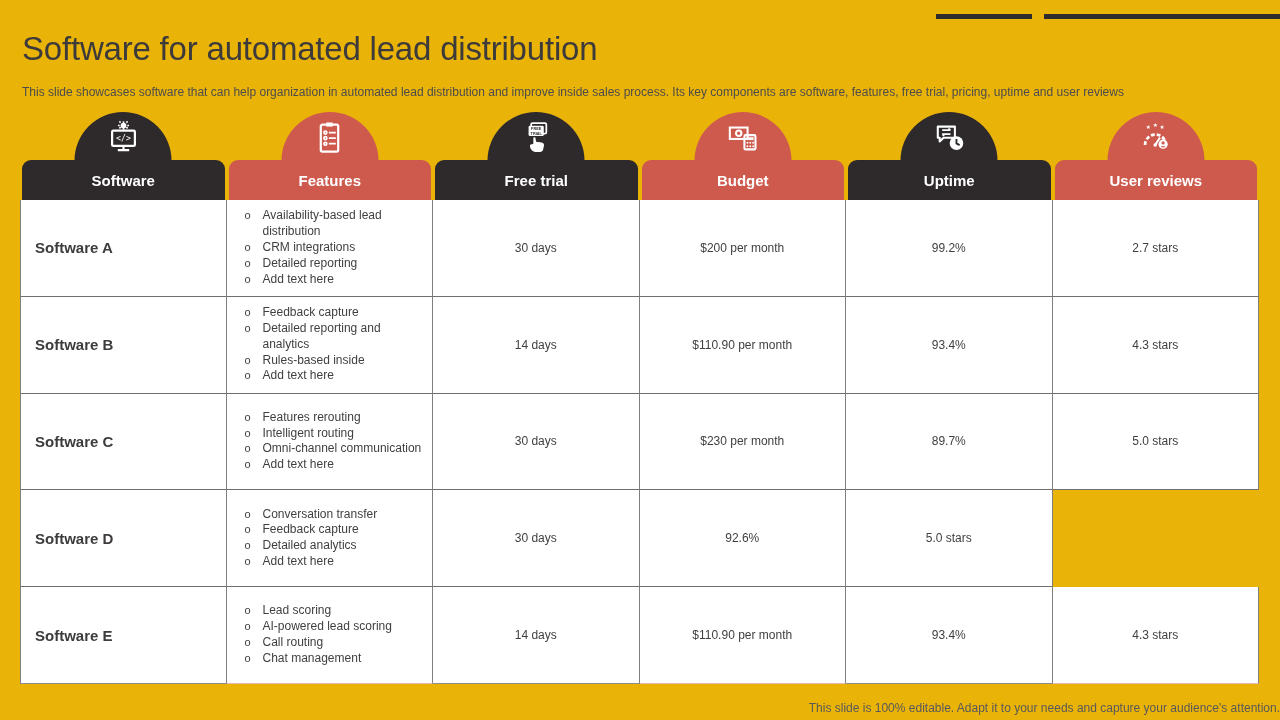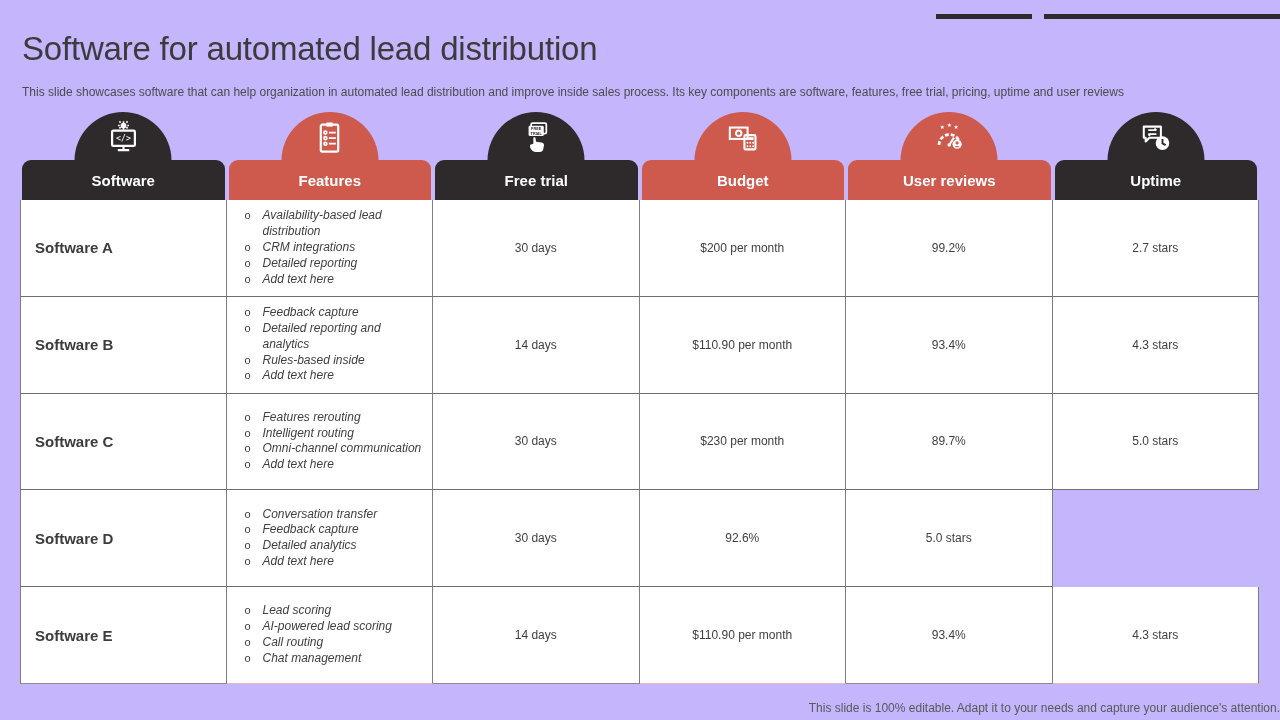--- a/index.html
+++ b/index.html
@@ -1,18 +1,18 @@
 <!DOCTYPE html>
 <html><head>
 <meta charset="utf-8">
 <style>
   * { margin:0; padding:0; box-sizing:border-box; }
   html,body { background:#ffffff; }
   .slide {
-    position:relative; width:1280px; height:720px; background:#c4b5fd;
+    position:relative; width:1280px; height:720px; background:#eab308;
     font-family:"Liberation Sans", sans-serif; overflow:hidden;
   }
   .bar { position:absolute; top:14px; height:5px; background:#2d2b2c; }
   .bar-short { left:936px; width:96px; }
   .bar-long  { left:1044px; width:236px; }
 
   .title {
     position:absolute; left:22px; top:30px; width:900px;
     font-size:33px; font-weight:400; color:#3c3a3a; letter-spacing:-0.2px;
   }
@@ -49,21 +49,21 @@
   .cell-software {
     display:flex; align-items:center; padding-left:14px;
     font-size:15px; font-weight:bold; color:#3d3b3b;
   }
   .cell-features {
     display:flex; flex-direction:column; justify-content:center;
     padding:4px 6px 4px 18px; font-size:12px; color:#3f3f3f;
   }
   .feat { display:flex; line-height:15.8px; }
   .marker { width:18px; flex:0 0 18px; font-size:11px; color:#3f3f3f; }
-  .ftext { flex:1;font-style:italic; }
+  .ftext { flex:1; }
   .cell-center {
     display:flex; align-items:center; justify-content:center;
     font-size:12px; color:#3f3f3f; 
   }
   .footer {
     position:absolute; left:0; right:0; top:701px; text-align:right;
     font-size:12px; color:#595959;
   }
   .icon-svg { display:block; }
 </style>
@@ -143,50 +143,50 @@
               <circle cx="15.1" cy="17.2" r="0.6"></circle>
                 <circle cx="16.9" cy="17.2" r="0.6"></circle>
                 <circle cx="18.7" cy="17.2" r="0.6"></circle>
             </g>
           </svg>
         </div>
         <div class="head-bar red">Budget</div>
       </div>
 
       <div class="head-cell">
+        <div class="circle dark">
+          <svg class="icon-svg" width="38" height="38" viewBox="0 0 24 24">
+            <path d="M4.6 4.8h10.8v7H8.2l-2.4 2.4v-2.4H4.6z" fill="none" stroke="#fff" stroke-width="1.3" stroke-linejoin="round"></path>
+            <g stroke="#fff" stroke-width="1.1" fill="none">
+              <path d="M7.4 7h5.2M12.6 7l-1.3-1M7.4 9.6h5.2M7.4 9.6l1.3 1"></path>
+            </g>
+            <circle cx="16.4" cy="15.2" r="4.3" fill="#fff"></circle>
+            <path d="M16.4 12.7v2.7l2 1.1" stroke="#2e2a2b" stroke-width="1.2" fill="none"></path>
+          </svg>
+        </div>
+        <div class="head-bar dark">Uptime</div>
+      </div>
+
+      <div class="head-cell">
         <div class="circle red">
           <svg class="icon-svg" width="38" height="38" viewBox="0 0 24 24">
             <text x="7.4" y="6.6" font-size="3.6" fill="#fff" text-anchor="middle" font-family="DejaVu Sans, sans-serif">★</text>
             <text x="11.8" y="4.9" font-size="3.6" fill="#fff" text-anchor="middle" font-family="DejaVu Sans, sans-serif">★</text>
             <text x="16.2" y="6.6" font-size="3.6" fill="#fff" text-anchor="middle" font-family="DejaVu Sans, sans-serif">★</text>
             <path d="M5.4 16.4a6.6 6.6 0 0 1 13.2 0" fill="none" stroke="#fff" stroke-width="1.7" stroke-dasharray="2.4 1.3"></path>
             <path d="M11.8 16.4l3-4.6" stroke="#fff" stroke-width="1.3"></path>
             <circle cx="11.8" cy="16.4" r="1.1" fill="#fff"></circle>
             <circle cx="16.8" cy="15.9" r="2.9" fill="#fff"></circle>
             <circle cx="16.8" cy="15.1" r="1" fill="#ce5a4e"></circle>
             <path d="M15.2 17.8a2 2 0 0 1 3.2 0z" fill="#ce5a4e"></path>
           </svg>
         </div>
         <div class="head-bar red">User reviews</div>
       </div>
 
-      <div class="head-cell">
-        <div class="circle dark">
-          <svg class="icon-svg" width="38" height="38" viewBox="0 0 24 24">
-            <path d="M4.6 4.8h10.8v7H8.2l-2.4 2.4v-2.4H4.6z" fill="none" stroke="#fff" stroke-width="1.3" stroke-linejoin="round"></path>
-            <g stroke="#fff" stroke-width="1.1" fill="none">
-              <path d="M7.4 7h5.2M12.6 7l-1.3-1M7.4 9.6h5.2M7.4 9.6l1.3 1"></path>
-            </g>
-            <circle cx="16.4" cy="15.2" r="4.3" fill="#fff"></circle>
-            <path d="M16.4 12.7v2.7l2 1.1" stroke="#2e2a2b" stroke-width="1.2" fill="none"></path>
-          </svg>
-        </div>
-        <div class="head-bar dark">Uptime</div>
-      </div>
-
     </div>
 
     <div class="body" id="table-body">
         <div class="row">
           <div class="cell cell-software">Software A</div>
           <div class="cell cell-features">
             <div class="feat">
               <span class="marker">o</span>
               <span class="ftext">Availability-based lead distribution</span>
             </div>

